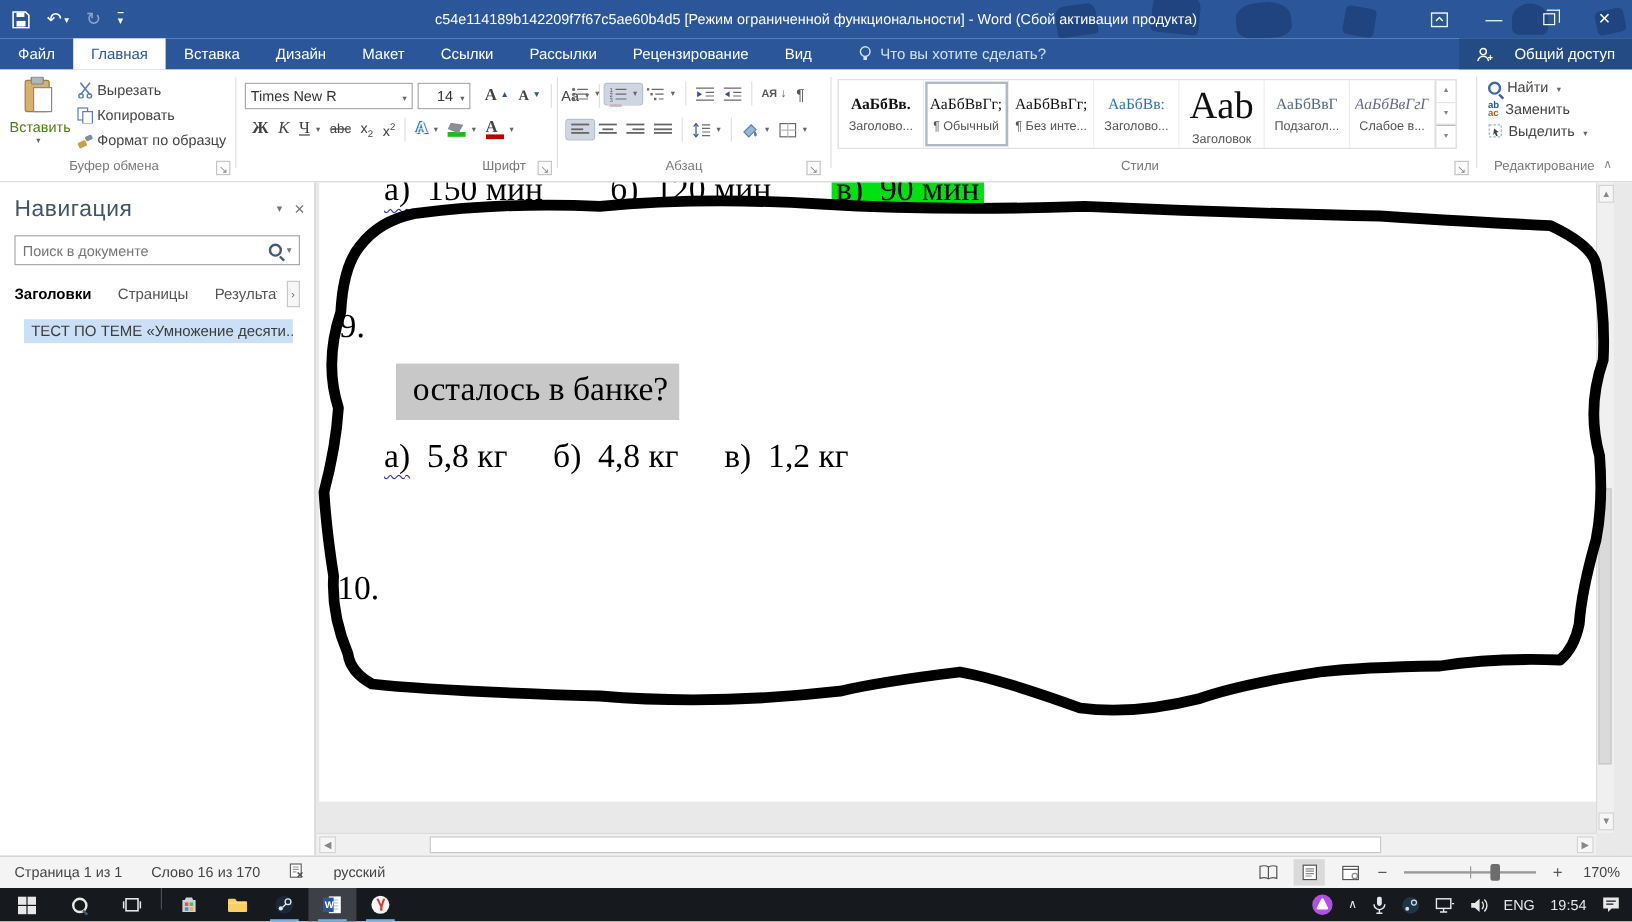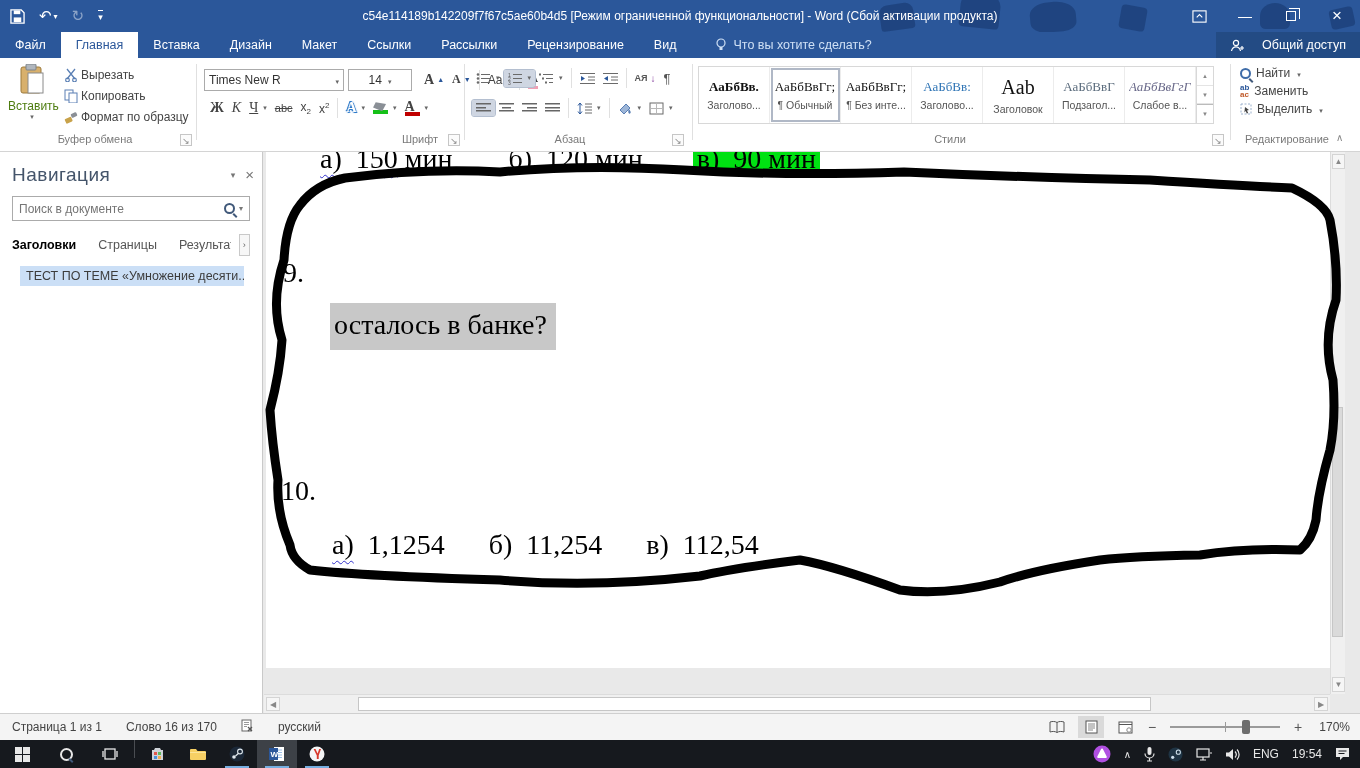--- a/index.html
+++ b/index.html
@@ -206,21 +206,21 @@
   </div>
   <div class="glabel" style="left:30px;width:130px">Буфер обмена</div>
   <div class="dlg" style="left:180px">↘</div>
   <div class="gsep" style="left:196px"></div>
 
   <div class="row1" style="left:204px">
     <span class="combo" style="width:140px;justify-content:space-between">
         <span>Times New R</span>
         <span class="car"></span>
       </span>
-    <span class="combo" style="width:64px;margin-left:4px;justify-content:center">
+    <span class="combo" style="width:44px;margin-left:4px;justify-content:flex-end">
         <span>14</span>
         <span class="car"></span>
       </span>
     <span class="rbtn" style="margin-left:8px">
         <span class="fontletter">А</span>
         <span style="color:#2b579a;font-size:7px;vertical-align:top">▲</span>
       </span>
     <span class="rbtn">
         <span class="fontletter" style="font-size:12px">А</span>
         <span style="color:#2b579a;font-size:7px;vertical-align:top">▼</span>
@@ -371,21 +371,21 @@
     </div>
     <div class="style-card">
       <span class="style-sample">АаБбВвГг;</span>
       <span class="style-label">¶ Без инте...</span>
     </div>
     <div class="style-card">
       <span class="style-sample s-blue">АаБбВв:</span>
       <span class="style-label">Заголово...</span>
     </div>
     <div class="style-card">
-      <span class="style-sample" style="font-size:20px">Aab</span>
+      <span class="style-sample" style="font-size:32px">Aab</span>
       <span class="style-label">Заголовок</span>
     </div>
     <div class="style-card">
       <span class="style-sample s-gray">АаБбВвГ</span>
       <span class="style-label">Подзагол...</span>
     </div>
     <div class="style-card">
       <span class="style-sample s-em">АаБбВвГгГ</span>
       <span class="style-label">Слабое в...</span>
     </div>
@@ -443,24 +443,24 @@
     </div>
     <div id="nav-item">ТЕСТ ПО ТЕМЕ «Умножение десяти...</div>
   </div>
 
   <div id="docarea">
     <div id="page"></div>
 
     <div class="doc-line" style="left:56px;top:-10px"><span class="wavy">а)  150</span><span> мин</span><span style="margin-left:56px">б)  120 мин</span><span class="greensel" style="margin-left:50px;padding:0 4px">в)  90 мин</span></div>
 
     <div class="doc-line" style="left:19px;top:104px">9.</div>
-    <div class="doc-line" style="left:66px;top:156px"><span class="graysel" style="padding:6px 2px 10px 4px">осталось в банке? </span></div>
+    <div class="doc-line" style="left:66px;top:156px"><span class="graysel" style="padding:6px 2px 10px 14px">осталось в банке? </span></div>
+    <div class="doc-line" style="left:56px;top:212px"><span class="wavy">а)</span><span>  5,8 кг</span><span style="margin-left:38px">б)  4,8 кг</span><span style="margin-left:38px">в)  1,2 кг</span></div>
 
     <div class="doc-line" style="left:17px;top:322px">10.</div>
-    <div class="doc-line" style="left:68px;top:376px"><span class="wavy">а)</span><span>  1,1254</span><span style="margin-left:44px">б)  11,254</span><span style="margin-left:44px">в)  112,54</span></div>
 
     <svg id="marker-svg" width="1081" height="561" viewBox="0 0 1081 561">
       <path d="M 81 26
                Q 160 16 236 20 Q 320 12 420 18 Q 520 24 640 20 Q 780 26 886 28 Q 980 34 1028 36
                Q 1062 52 1066 68 Q 1074 110 1072 148 Q 1058 188 1069 228 Q 1072 268 1066 298 Q 1054 340 1052 368 Q 1048 388 1036 398
                Q 980 396 936 403 Q 870 404 836 408 Q 770 418 736 430 Q 680 444 636 438 Q 570 414 536 408 Q 470 416 436 424 Q 330 436 236 428 Q 100 424 46 418 Q 28 408 26 393
                Q 12 360 14 328 Q 8 290 6 258 Q 16 220 18 188 Q 6 150 20 108 Q 22 70 36 53 Q 52 32 81 26 Z" fill="none" stroke="#000" stroke-width="9" stroke-linejoin="round" stroke-linecap="round"></path>
     </svg>
 
     <div id="vscroll">

